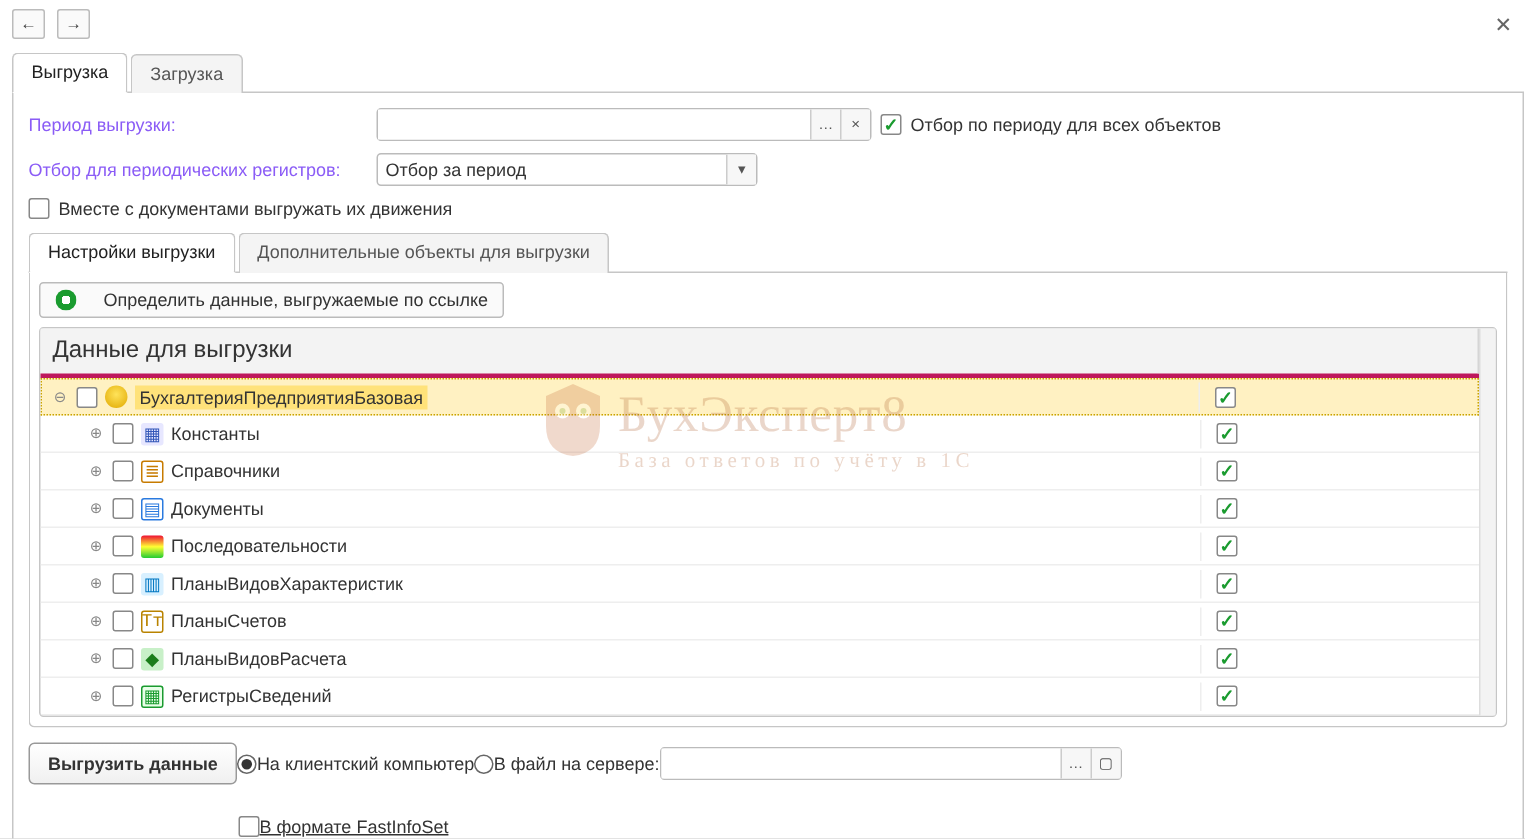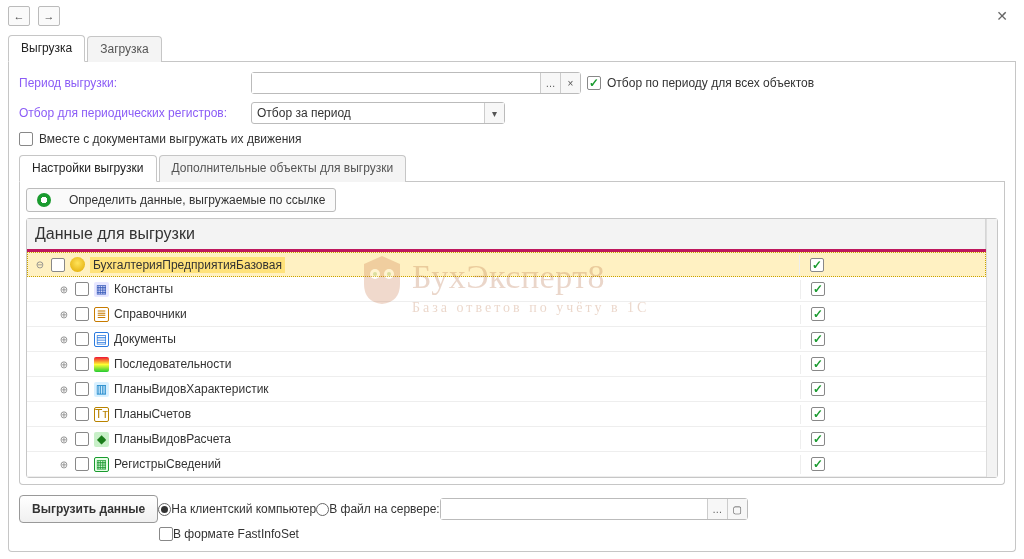--- a/index.html
+++ b/index.html
@@ -197,21 +197,21 @@
     justify-content: center;
     font-size: 12px;
     border-radius: 2px;
   }
   .ic-db { background: radial-gradient(circle at 50% 40%, #ffe35a, #e0a800); border-radius: 50%; }
   .ic-const { background: #e7e7ff; color:#3458b9; }
   .ic-spr   { background: #fff; color:#c77b00; border:1px solid #c77b00;}
   .ic-doc   { background: #fff; color:#2a7adf; border:1px solid #2a7adf;}
   .ic-seq   { background: linear-gradient(#e13,#ff3,#2c3); }
   .ic-pvh   { background:#d8f0ff; color:#0077c2; }
-  .ic-psch  { background:#fff; color:#b98300; border:1px solid #b98300; font-family:Liberation Sans, sans-serif; }
+  .ic-psch  { background:#fff; color:#b98300; border:1px solid #b98300; font-family:Liberation Mono, monospace; }
   .ic-pvr   { background:#c8f0c8; color:#1a7d1a; }
   .ic-rs    { background:#e8ffe8; color:#1a9b2f; border:1px solid #1a9b2f;}
   .bottom-bar {
     display:flex;
     align-items:center;
     margin-top: 10px;
     flex-wrap:wrap;
   }
   .btn-primary {
     border:1px solid #999;
@@ -419,21 +419,21 @@
       <span class="radio checked"></span>
       <span>На клиентский компьютер</span>
       <span class="radio"></span>
       <span>В файл на сервере:</span>
       <div class="field" style="width:308px;">
         <input class="field-text" value="" style="">
         <span class="field-btn">…</span>
         <span class="field-btn">▢</span>
       </div>
     </div>
-    <div class="bottom-bar" style="margin-top:4px; padding-left:140px;">
+    <div class="bottom-bar" style="margin-top:21px; padding-left:140px;text-decoration:underline;">
       <span class="check"></span>
       <span>В формате FastInfoSet</span>
     </div>
 
   </div>
 </div>
 
 <svg class="wm-owl" viewBox="0 0 44 52">
   <path d="M22 2 L40 10 L40 30 Q40 48 22 50 Q4 48 4 30 L4 10 Z" fill="#c46a3a"></path>
   <circle cx="15" cy="20" r="5" fill="#fff"></circle>

